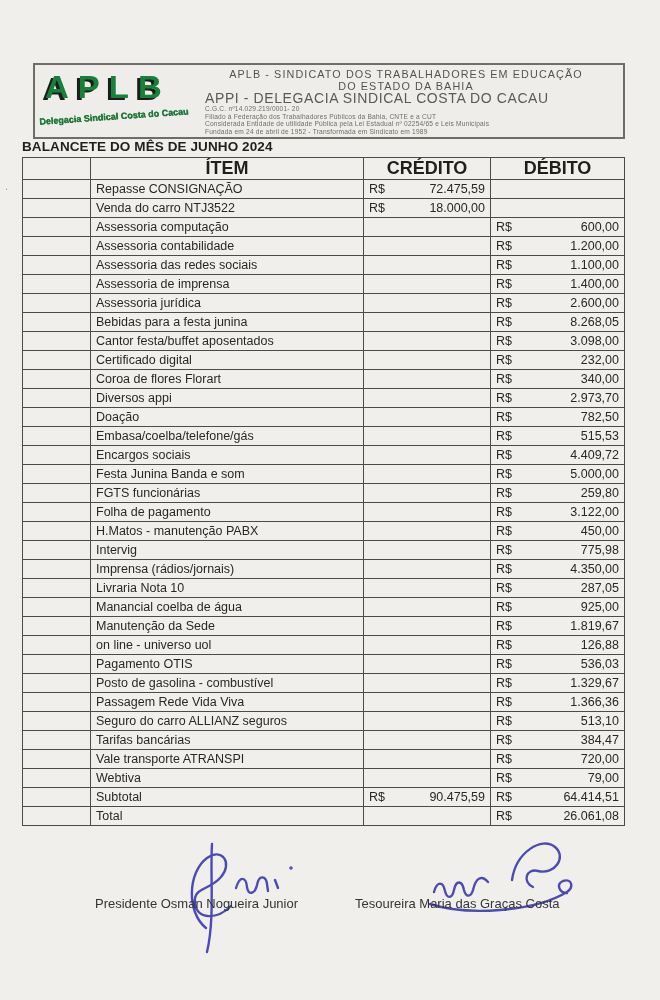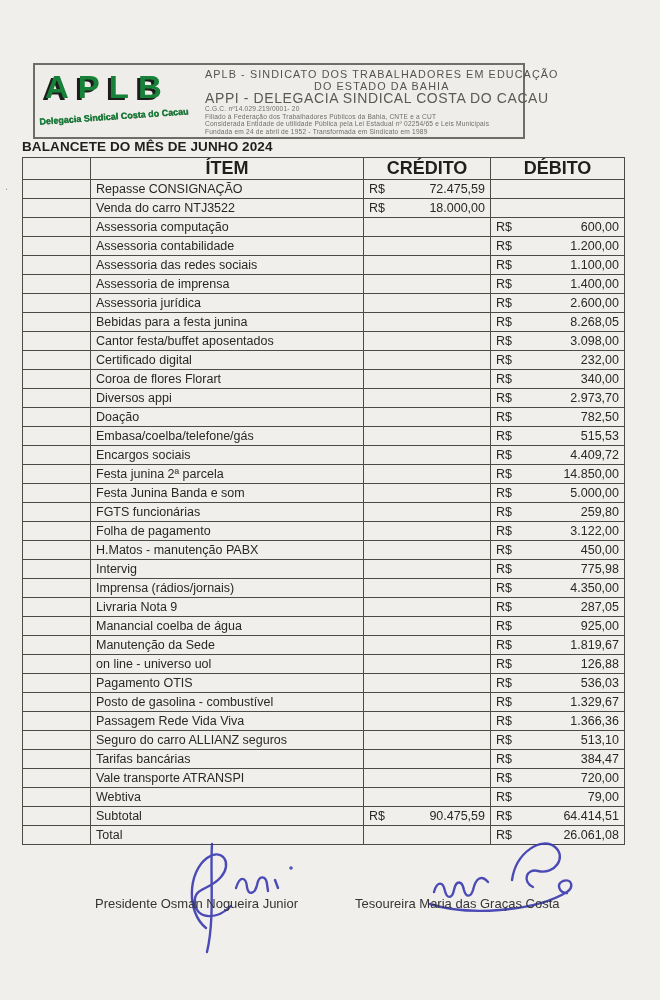--- a/index.html
+++ b/index.html
@@ -10,21 +10,21 @@
     position:relative;
     overflow:hidden;
   }
   .page{
     position:absolute;left:0;top:0;width:660px;height:1000px;
     background:#f1efec;
     color:#262624;
   }
   
   .letterhead{
-    position:absolute;left:33px;top:63px;width:492px;height:76px;
+    position:absolute;left:33px;top:63px;width:592px;height:76px;
     border:2px solid #6e6e68;
     background:#efedea;
     box-sizing:border-box;
     display:flex;
   }
   .logo-block{
     width:168px;flex:0 0 168px;
     position:relative;
   }
   .logo-text{
@@ -388,36 +388,20 @@
       </td>
       <td class="money">
         <div class="cellwrap">
               <span class="cur">R$</span>
               <span class="amt">4.409,72</span>
             </div>
       </td>
     </tr>
         <tr>
       <td></td>
-      <td>Festa junina 2ª parcela</td>
-      <td class="money">
-        <div class="cellwrap">
-              <span class="cur"></span>
-              <span class="amt"></span>
-            </div>
-      </td>
-      <td class="money">
-        <div class="cellwrap">
-              <span class="cur">R$</span>
-              <span class="amt">14.850,00</span>
-            </div>
-      </td>
-    </tr>
-        <tr>
-      <td></td>
       <td>Festa Junina Banda e som</td>
       <td class="money">
         <div class="cellwrap">
               <span class="cur"></span>
               <span class="amt"></span>
             </div>
       </td>
       <td class="money">
         <div class="cellwrap">
               <span class="cur">R$</span>
@@ -500,21 +484,21 @@
       </td>
       <td class="money">
         <div class="cellwrap">
               <span class="cur">R$</span>
               <span class="amt">4.350,00</span>
             </div>
       </td>
     </tr>
         <tr>
       <td></td>
-      <td>Livraria Nota 9</td>
+      <td>Livraria Nota 10</td>
       <td class="money">
         <div class="cellwrap">
               <span class="cur"></span>
               <span class="amt"></span>
             </div>
       </td>
       <td class="money">
         <div class="cellwrap">
               <span class="cur">R$</span>
               <span class="amt">287,05</span>

